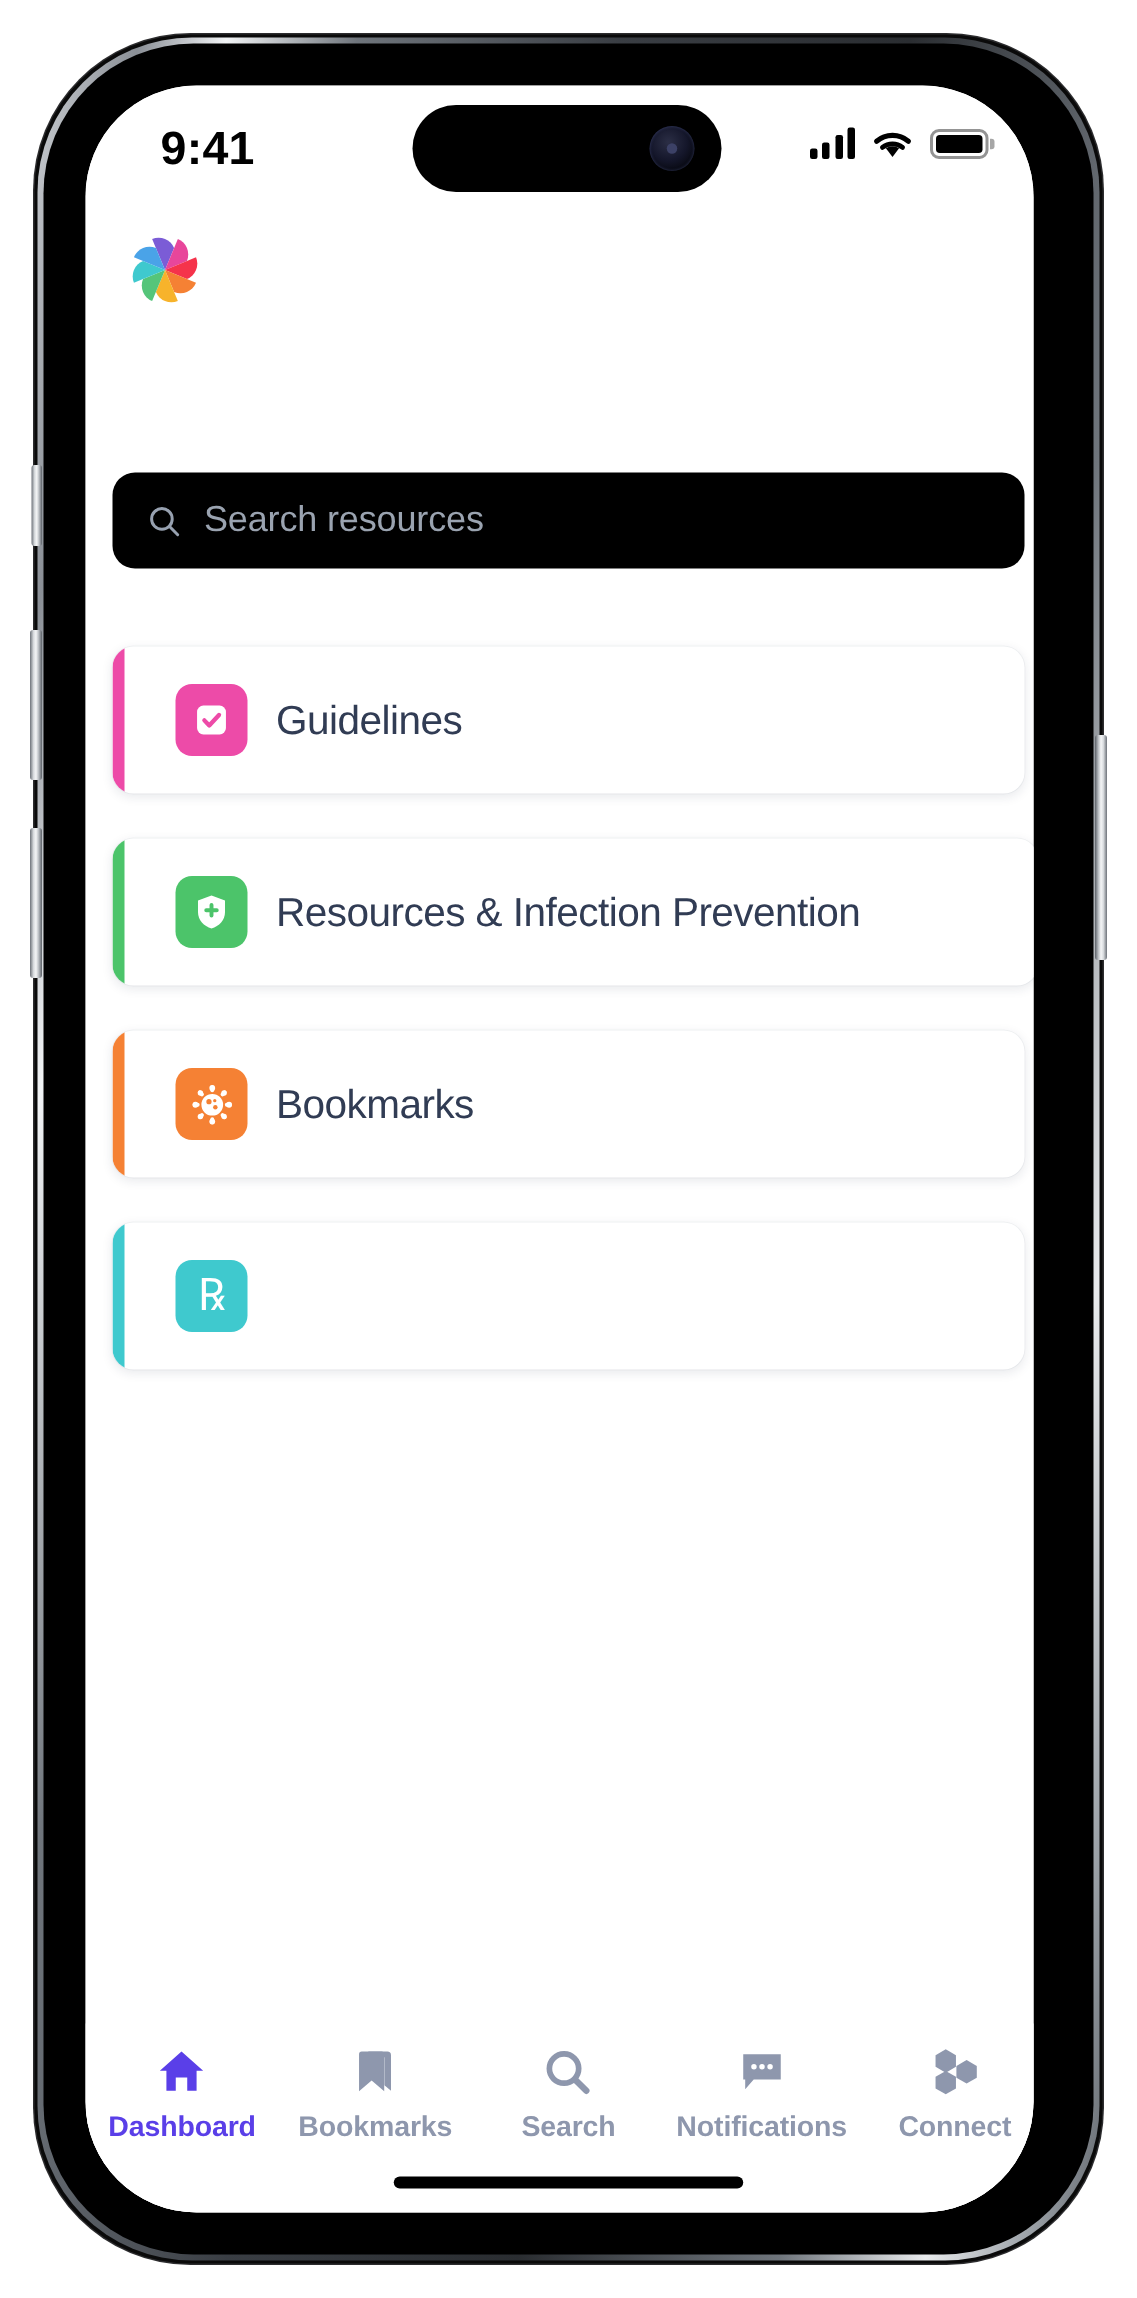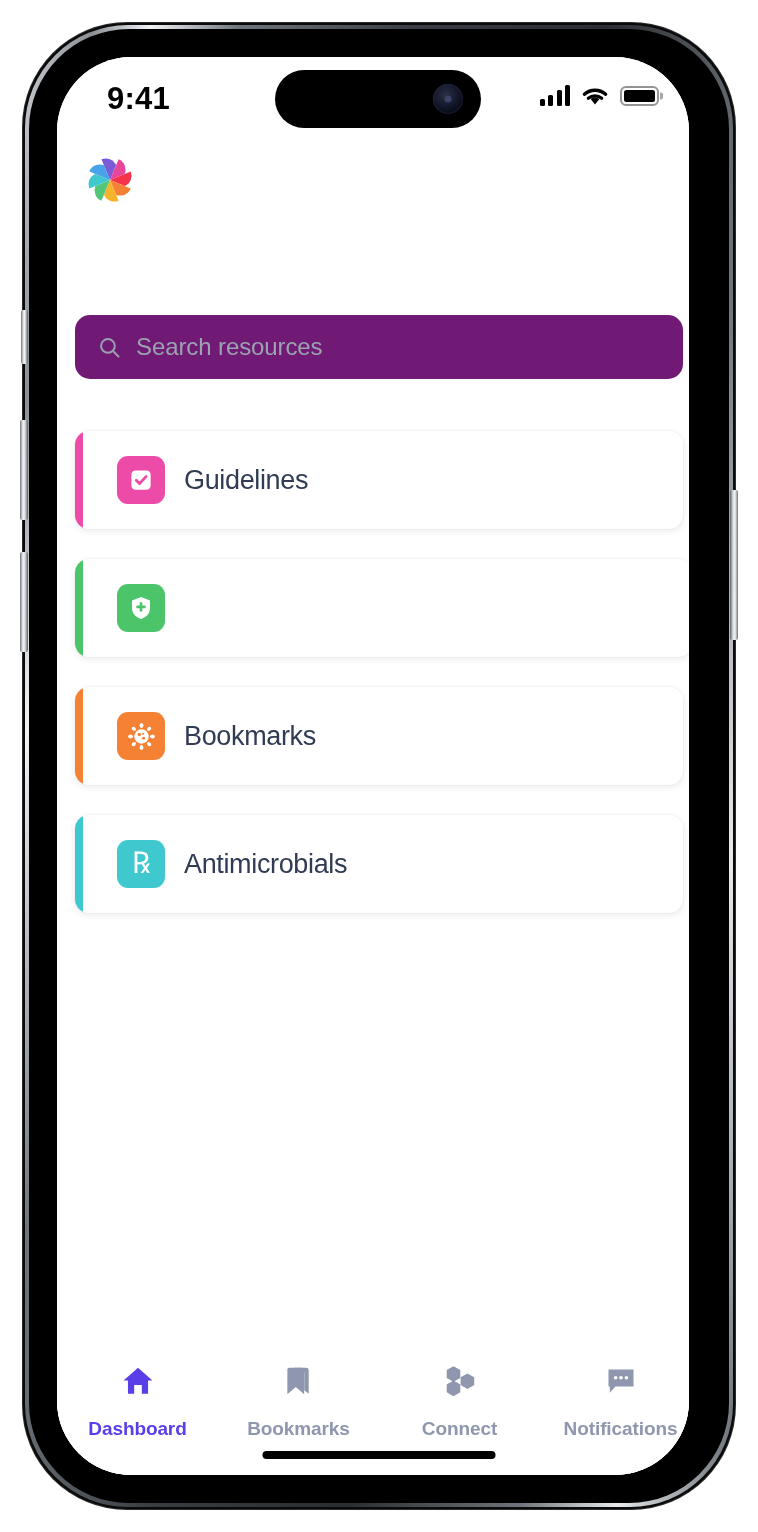--- a/index.html
+++ b/index.html
@@ -176,21 +176,21 @@
     height: 70px;
   }
 
   
   .searchbar {
     position: absolute;
     left: 18px;
     top: 258px;
     width: 608px;
     height: 64px;
-    background: #701a75;
+    background: #000000;
     border-radius: 15px;
     display: flex;
     align-items: center;
     padding: 0 22px;
     gap: 14px;
     text-align: center;
   }
   .search-ph {
     font-size: 24px;
     color: #9aa3b0;
@@ -252,21 +252,21 @@
     background: #ffffff;
     display: flex;
     align-items: flex-start;
     padding-top: 14px;
   }
   .tab {
     flex: 1;
     display: flex;
     flex-direction: column;
     align-items: center;
-    gap: 19px;
+    gap: 9px;
   }
   .tab .tab-ico { height: 36px; display: flex; align-items: center; justify-content: center; }
   .tab .tab-label {
     font-size: 19px;
     color: #8e97ad;
     letter-spacing: -0.1px;
     font-weight: bold;
   }
   .tab.active .tab-label { color: #5a3fe8; font-weight: 600; }
 
@@ -358,20 +358,21 @@
         </div>
 
         <div class="card wide">
           <div class="accent" style="background:#4CC46A"></div>
           <div class="tile" style="background:#4CC46A">
             <svg width="30" height="30" viewBox="0 0 24 24">
               <path d="M12 3.2 L19.2 5.9 v6.1 c0 4.4-3.1 7.5-7.2 8.8 -4.1-1.3-7.2-4.4-7.2-8.8 V5.9 Z" fill="#ffffff"></path>
               <path d="M12 8.3 v5.6 M9.2 11.1 h5.6" stroke="#4CC46A" stroke-width="2.1" stroke-linecap="round"></path>
             </svg>
           </div>
+          <div class="card-label">Resources &amp; Infection Prevention</div>
         </div>
 
         <div class="card narrow">
           <div class="accent" style="background:#F58134"></div>
           <div class="tile" style="background:#F58134">
             <svg width="31" height="31" viewBox="0 0 24 24">
               <g fill="#ffffff">
                 <circle cx="12" cy="12" r="5.6"></circle>
                 <rect x="11" y="1.9" width="2" height="3.6" rx="1"></rect>
                 <rect x="11" y="18.5" width="2" height="3.6" rx="1"></rect>
@@ -400,21 +401,20 @@
           <div class="card-label">Bookmarks</div>
         </div>
 
         <div class="card narrow">
           <div class="accent" style="background:#3FC9CE"></div>
           <div class="tile" style="background:#3FC9CE">
             <svg width="48" height="48" viewBox="0 0 48 48">
               <text x="24" y="33" text-anchor="middle" font-family="'Liberation Serif', serif" font-size="30" fill="#ffffff">℞</text>
             </svg>
           </div>
-          <div class="card-label">Antimicrobials</div>
         </div>
 
       </div>
 
       <div class="tabbar">
 
         <div class="tab active">
           <span class="tab-ico">
             <svg width="36" height="34" viewBox="0 0 24 24">
               <path d="M12 2.6 L22.2 11.6 h-3.1 V21 h-4.4 v-6.2 h-5.4 V21 H4.9 v-9.4 H1.8 Z" fill="#5A3FE8"></path>
@@ -426,47 +426,56 @@
         <div class="tab">
           <span class="tab-ico">
             <svg width="33" height="34" viewBox="0 0 24 24">
               <path d="M8.4 2.3 h9.2 a1.8 1.8 0 0 1 1.8 1.8 v17.2 l-3.2-2.6 V5.6 a1.5 1.5 0 0 0-1.5-1.5 H8.4 Z" fill="#8E97AD"></path>
               <path d="M5.2 2.3 h9.6 a1.3 1.3 0 0 1 1.3 1.3 V21.6 L10 16.4 L3.9 21.6 V3.6 a1.3 1.3 0 0 1 1.3-1.3 Z" fill="#8E97AD"></path>
             </svg>
           </span>
           <span class="tab-label">Bookmarks</span>
         </div>
 
-
         <div class="tab">
           <span class="tab-ico">
-            <svg width="38" height="34" viewBox="0 0 38 34">
-              <g fill="#8E97AD">
-                <polygon points="12.5,2.2 19.3,6.1 19.3,13.9 12.5,17.8 5.7,13.9 5.7,6.1"></polygon>
-                <polygon points="12.5,16.6 19.3,20.5 19.3,28.3 12.5,32.2 5.7,28.3 5.7,20.5"></polygon>
-                <polygon points="26.4,9.4 33.2,13.3 33.2,21.1 26.4,25 19.6,21.1 19.6,13.3"></polygon>
-              </g>
+            <svg width="35" height="35" viewBox="0 0 24 24">
+              <circle cx="10.3" cy="10.3" r="6.7" stroke="#8E97AD" stroke-width="2.6" fill="none"></circle>
+              <line x1="15.3" y1="15.3" x2="20.5" y2="20.5" stroke="#8E97AD" stroke-width="2.9" stroke-linecap="round"></line>
             </svg>
           </span>
-          <span class="tab-label">Connect</span>
+          <span class="tab-label">Search</span>
         </div>
 
         <div class="tab">
           <span class="tab-ico">
             <svg width="36" height="32" viewBox="0 0 24 22">
               <path d="M3.4 3.1 h17.2 v11.6 H8.2 L4.3 19.1 v-4.4 H3.4 Z" fill="#8E97AD"></path>
               <g fill="#ffffff">
                 <circle cx="8.3" cy="8.8" r="1.25"></circle>
                 <circle cx="12" cy="8.8" r="1.25"></circle>
                 <circle cx="15.7" cy="8.8" r="1.25"></circle>
               </g>
             </svg>
           </span>
           <span class="tab-label">Notifications</span>
         </div>
 
+        <div class="tab">
+          <span class="tab-ico">
+            <svg width="38" height="34" viewBox="0 0 38 34">
+              <g fill="#8E97AD">
+                <polygon points="12.5,2.2 19.3,6.1 19.3,13.9 12.5,17.8 5.7,13.9 5.7,6.1"></polygon>
+                <polygon points="12.5,16.6 19.3,20.5 19.3,28.3 12.5,32.2 5.7,28.3 5.7,20.5"></polygon>
+                <polygon points="26.4,9.4 33.2,13.3 33.2,21.1 26.4,25 19.6,21.1 19.6,13.3"></polygon>
+              </g>
+            </svg>
+          </span>
+          <span class="tab-label">Connect</span>
+        </div>
+
       </div>
 
       <div class="home-indicator"></div>
 
     </div>
   </div>
 </div>
 
 </body></html>

